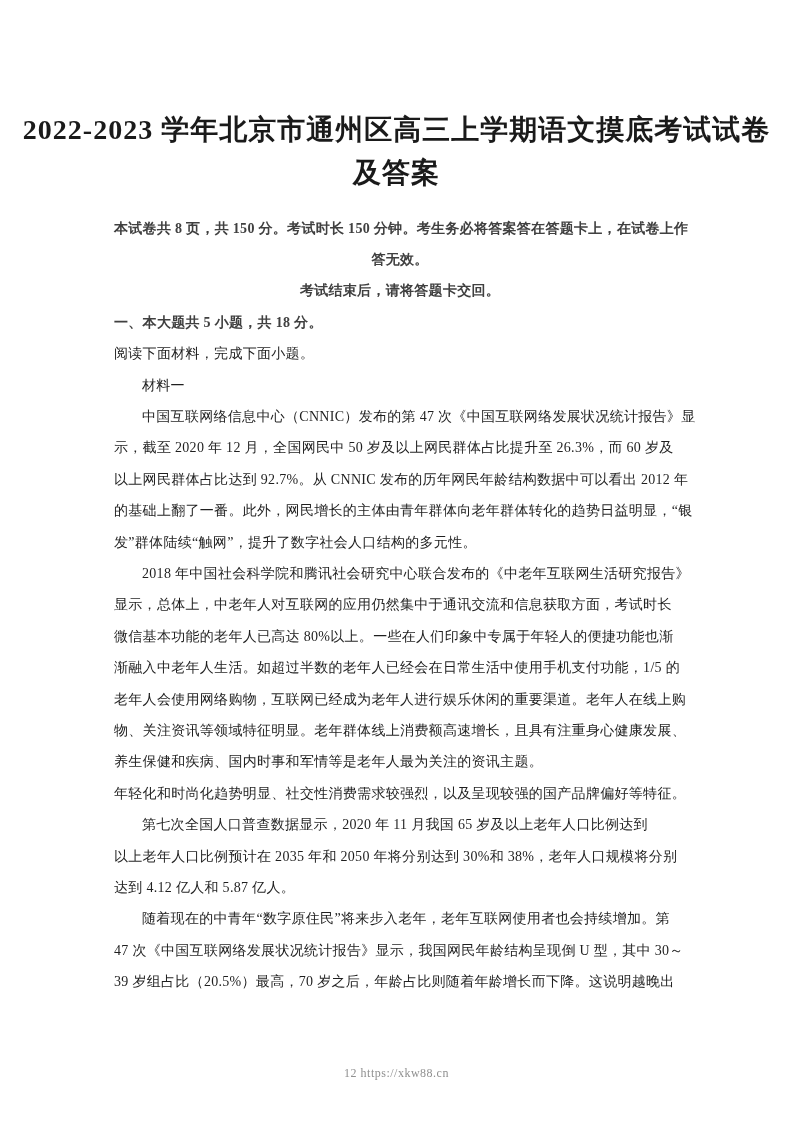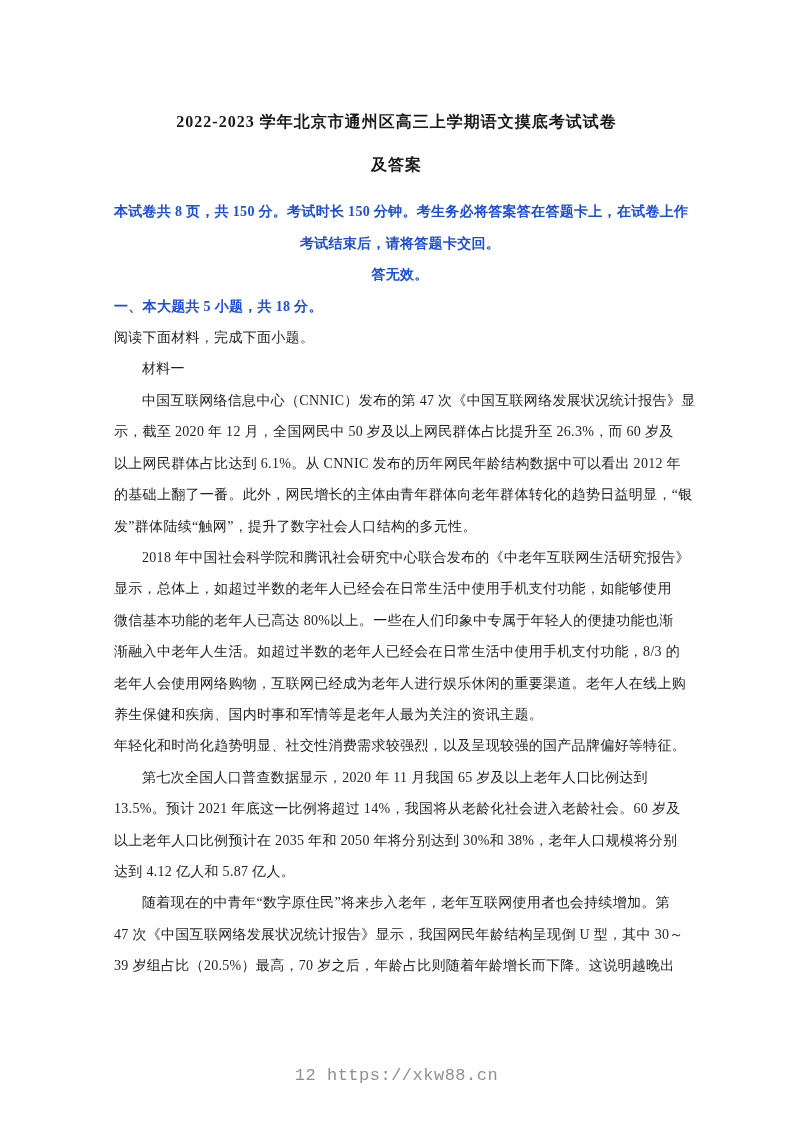--- a/index.html
+++ b/index.html
@@ -12,90 +12,90 @@
     width: 793px;
     height: 1122px;
     background: #ffffff;
     color: #1f1f1f;
     font-family: "Liberation Serif", "DejaVu Serif", serif;
     overflow: hidden;
   }
   .title {
     padding-top: 89px;
     text-align: center;
-    font-size: 16px;
+    font-size: 28px;
     font-weight: bold;
     line-height: 43px;
     letter-spacing: 1px;
     color: #1a1a1a;
   }
   .content {
     width: 572px;
     margin: 1px 0 0 114px;
     font-size: 14px;
     line-height: 31.4px;
     letter-spacing: 0.3px;
   }
   .line {
     white-space: nowrap;
   }
   .line.center {
     text-align: center;
   }
   .line.bold {
     font-weight: bold;
-    color: #1d4ed8;
+    color: #404040;
   }
   .line.indent {
     text-indent: 2em;
     font-family: Liberation Serif, serif;
   }
   .footer {
     position: absolute;
     top: 1066px;
     left: 0;
     width: 100%;
     text-align: center;
-    font-family: Liberation Mono, monospace;
-    font-size: 17px;
+    font-family: Liberation Serif, serif;
+    font-size: 12px;
     color: #909090;
     letter-spacing: 0.5px;
   }
 </style>
 </head>
 <body>
 
 <div class="page">
 
   <h1 class="title">
     <div>2022-2023 学年北京市通州区高三上学期语文摸底考试试卷</div>
     <div>及答案</div>
   </h1>
 
   <main class="content">
       <div class="line bold">本试卷共 8 页，共 150 分。考试时长 150 分钟。考生务必将答案答在答题卡上，在试卷上作</div>
+      <div class="line bold center">答无效。</div>
       <div class="line bold center">考试结束后，请将答题卡交回。</div>
-      <div class="line bold center">答无效。</div>
       <div class="line bold">一、本大题共 5 小题，共 18 分。</div>
       <div class="line">阅读下面材料，完成下面小题。</div>
       <div class="line indent">材料一</div>
       <div class="line indent">中国互联网络信息中心（CNNIC）发布的第 47 次《中国互联网络发展状况统计报告》显</div>
       <div class="line">示，截至 2020 年 12 月，全国网民中 50 岁及以上网民群体占比提升至 26.3%，而 60 岁及</div>
-      <div class="line">以上网民群体占比达到 6.1%。从 CNNIC 发布的历年网民年龄结构数据中可以看出 2012 年</div>
+      <div class="line">以上网民群体占比达到 92.7%。从 CNNIC 发布的历年网民年龄结构数据中可以看出 2012 年</div>
       <div class="line">的基础上翻了一番。此外，网民增长的主体由青年群体向老年群体转化的趋势日益明显，“银</div>
       <div class="line">发”群体陆续“触网”，提升了数字社会人口结构的多元性。</div>
       <div class="line indent">2018 年中国社会科学院和腾讯社会研究中心联合发布的《中老年互联网生活研究报告》</div>
-      <div class="line">显示，总体上，如超过半数的老年人已经会在日常生活中使用手机支付功能，如能够使用</div>
+      <div class="line">显示，总体上，中老年人对互联网的应用仍然集中于通讯交流和信息获取方面，考试时长</div>
       <div class="line">微信基本功能的老年人已高达 80%以上。一些在人们印象中专属于年轻人的便捷功能也渐</div>
-      <div class="line">渐融入中老年人生活。如超过半数的老年人已经会在日常生活中使用手机支付功能，8/3 的</div>
+      <div class="line">渐融入中老年人生活。如超过半数的老年人已经会在日常生活中使用手机支付功能，1/5 的</div>
       <div class="line">老年人会使用网络购物，互联网已经成为老年人进行娱乐休闲的重要渠道。老年人在线上购</div>
+      <div class="line">物、关注资讯等领域特征明显。老年群体线上消费额高速增长，且具有注重身心健康发展、</div>
       <div class="line">养生保健和疾病、国内时事和军情等是老年人最为关注的资讯主题。</div>
       <div class="line">年轻化和时尚化趋势明显、社交性消费需求较强烈，以及呈现较强的国产品牌偏好等特征。</div>
       <div class="line indent">第七次全国人口普查数据显示，2020 年 11 月我国 65 岁及以上老年人口比例达到</div>
-      <div class="line">13.5%。预计 2021 年底这一比例将超过 14%，我国将从老龄化社会进入老龄社会。60 岁及</div>
       <div class="line">以上老年人口比例预计在 2035 年和 2050 年将分别达到 30%和 38%，老年人口规模将分别</div>
       <div class="line">达到 4.12 亿人和 5.87 亿人。</div>
       <div class="line indent">随着现在的中青年“数字原住民”将来步入老年，老年互联网使用者也会持续增加。第</div>
       <div class="line">47 次《中国互联网络发展状况统计报告》显示，我国网民年龄结构呈现倒 U 型，其中 30～</div>
       <div class="line">39 岁组占比（20.5%）最高，70 岁之后，年龄占比则随着年龄增长而下降。这说明越晚出</div>
     </main>
 
   <div class="footer"><span>12</span> <span>https://xkw88.cn</span></div>
 
 </div>

